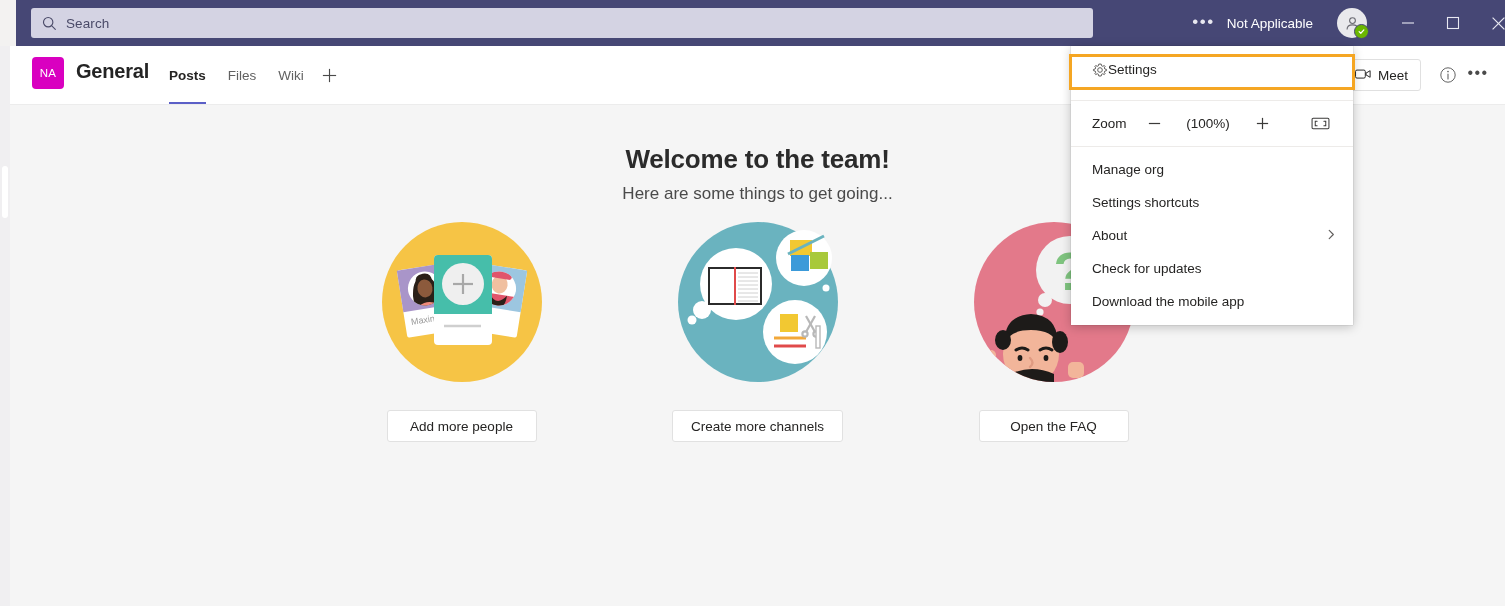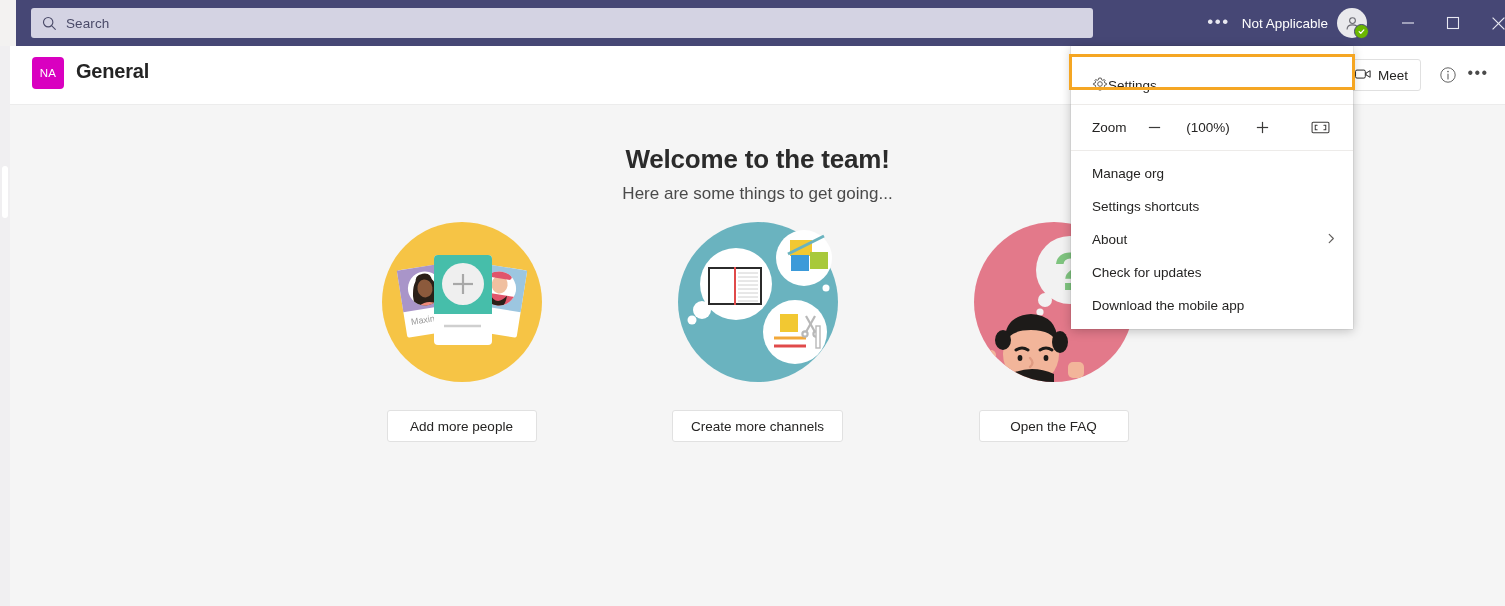--- a/index.html
+++ b/index.html
@@ -67,21 +67,21 @@
     font-size: 17px;
     letter-spacing: 1.5px;
     line-height: 1;
     padding: 0 6px;
     margin-right: 6px;
     margin-top: -4px;
   }
   .tb-username {
     color: #ffffff;
     font-size: 13.5px;
-    margin-right: 9px;
+    margin-right: 24px;
     white-space: nowrap;
   }
   .avatar-wrap {
     position: relative;
     width: 30px; height: 30px;
     margin-right: 18px;
   }
   .avatar-circle {
     width: 30px; height: 30px;
     border-radius: 50%;
@@ -285,25 +285,23 @@
     font-size: 13.5px;
     color: #252423;
     position: relative;
   }
   .mi-label { flex: 1; }
   .chev { color: #605e5c; display:block; }
 
   .settings-row {
     height: 38px;
     display: flex;
-    align-items: center;
-    padding: 0 16px 0 21px;
+    padding: 16px 16px 0 21px;
     font-size: 13.5px;
     color: #252423;
-    margin-top: 20px;
   }
   .highlight-box {
     position: absolute;
     left: 1069px; top: 54px;
     width: 286px;
     height: 36px;
     border: 3px solid #f5a623;
     box-sizing: border-box;
     z-index: 70;
     pointer-events: none;
@@ -395,20 +393,37 @@
   </div>
 
   <div class="left-rail">
     <div class="rail-thumb"></div>
   </div>
 
   <div class="chan-header">
     <div class="team-avatar">NA</div>
     <div class="chan-title">General</div>
 
+    <div class="tabs">
+      <div class="tab active">
+        <span>Posts</span>
+      </div>
+      <div class="tab">
+        <span>Files</span>
+      </div>
+      <div class="tab">
+        <span>Wiki</span>
+      </div>
+      <div class="tab-add">
+        <svg width="17" height="17" viewBox="0 0 18 18">
+          <line x1="9" y1="2" x2="9" y2="16" stroke="#4a4a4a" stroke-width="1.2"></line>
+          <line x1="2" y1="9" x2="16" y2="9" stroke="#4a4a4a" stroke-width="1.2"></line>
+        </svg>
+      </div>
+    </div>
 
     <div class="hdr-right">
       <div class="meet-btn">
         <span class="vicon">
           <svg width="16" height="12" viewBox="0 0 18 12">
             <rect x="0.6" y="1.6" width="11" height="9" rx="1.6" fill="none" stroke="#242424" stroke-width="1.1"></rect>
             <path d="M12.4 5 L17 2.3 V9.7 L12.4 7 Z" fill="none" stroke="#242424" stroke-width="1.1" stroke-linejoin="round"></path>
           </svg>
         </span>
         <span>Meet</span>

